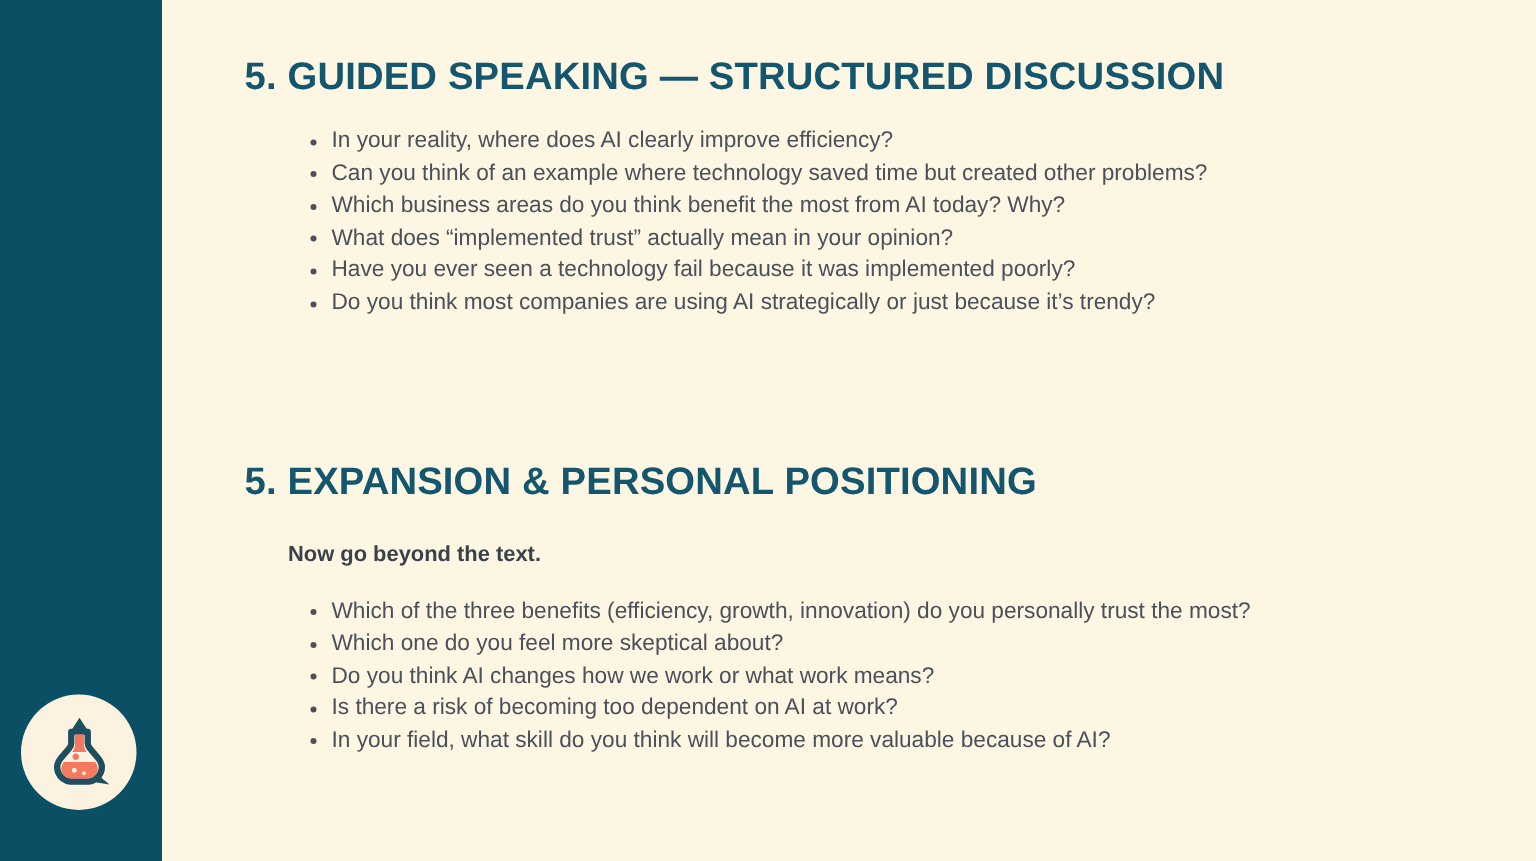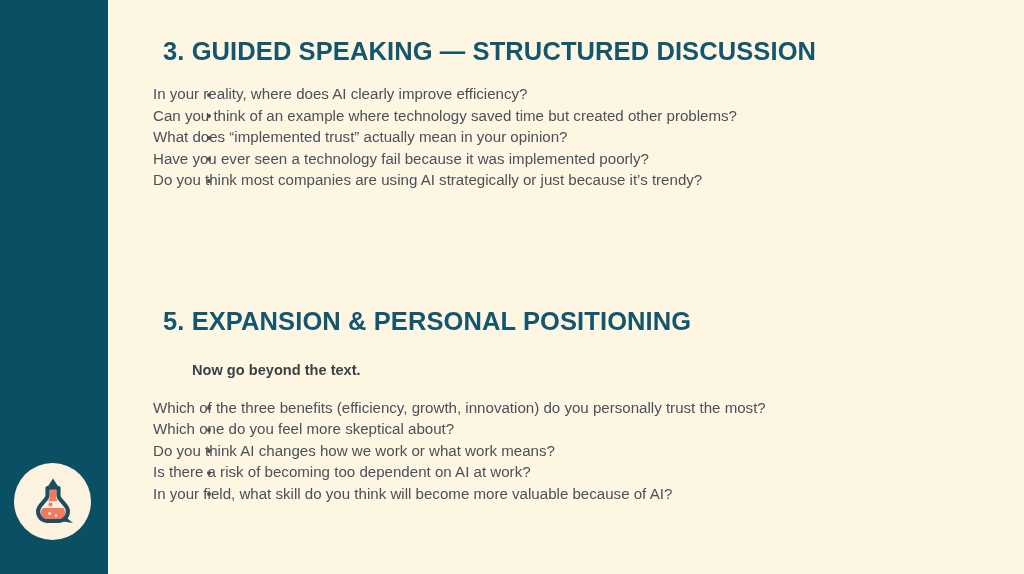--- a/index.html
+++ b/index.html
@@ -77,21 +77,21 @@
     line-height: 1.2;
   }
   ul.question-list {
     list-style: none;
     margin: 0;
     padding: 17px 0 0 0;
   }
   ul.question-list li {
     position: relative;
     margin: 0;
-    padding: 0 0 0 45px;
+    padding: 0 0 0 113px;
     font-family: "Liberation Sans", sans-serif;
     font-size: 15.1px;
     font-weight: normal;
     color: #4B5059;
     line-height: 21.6px;
     white-space: nowrap;
   }
   ul.question-list li::before {
     content: "";
     position: absolute;
@@ -127,24 +127,25 @@
           <circle cx="20.5" cy="37.5" r="1.6" fill="#FBF3DF"></circle>
           <circle cx="27" cy="39.5" r="1.3" fill="#FBF3DF"></circle>
         </svg>
       </span>
     </div>
   </div>
 
   <div class="content">
 
     <div class="section section-4">
-      <h2 class="section-heading">3. GUIDED SPEAKING — STRUCTURED DISCUSSION</h2>
+      <h2 class="section-heading">5. GUIDED SPEAKING — STRUCTURED DISCUSSION</h2>
       <ul class="question-list">
         <li>In your reality, where does AI clearly improve efficiency?</li>
         <li>Can you think of an example where technology saved time but created other problems?</li>
+        <li>Which business areas do you think benefit the most from AI today? Why?</li>
         <li>What does “implemented trust” actually mean in your opinion?</li>
         <li>Have you ever seen a technology fail because it was implemented poorly?</li>
         <li>Do you think most companies are using AI strategically or just because it’s trendy?</li>
       </ul>
     </div>
 
     <div class="section section-5">
       <h2 class="section-heading">5. EXPANSION &amp; PERSONAL POSITIONING</h2>
       <p class="section-subtitle">Now go beyond the text.</p>
       <ul class="question-list">

